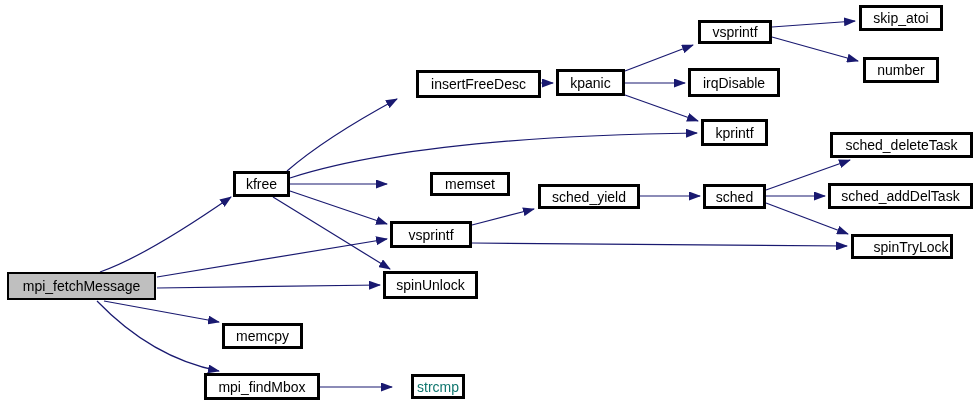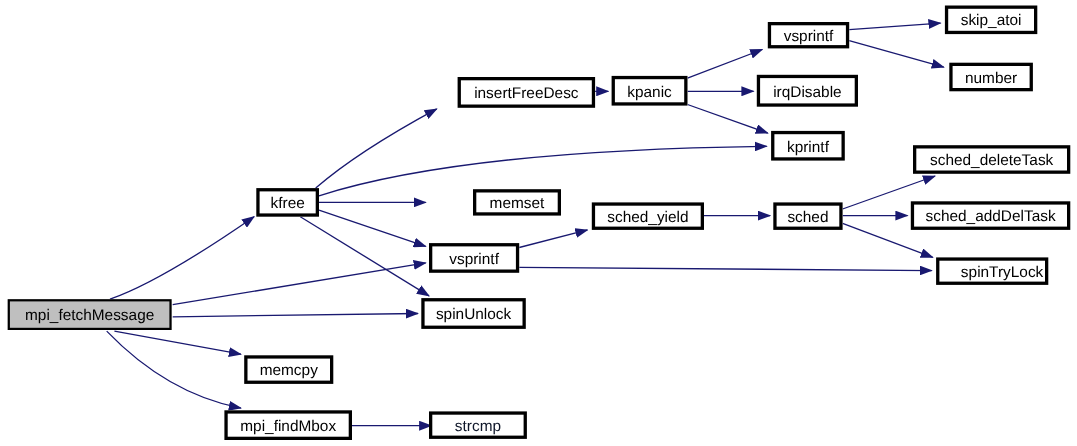--- a/index.html
+++ b/index.html
@@ -69,21 +69,21 @@
   </svg>
   <div id="node-layer">
       <div class="node root" style="left: 7px; top: 272px; width: 149px; height: 28px; background: rgb(191, 191, 191); border-color: rgb(0, 0, 0); color: rgb(0, 0, 0);">mpi_fetchMessage</div>
       <div class="node" style="left: 233px; top: 171px; width: 57px; height: 26px; background: rgb(255, 255, 255); border-color: rgb(0, 0, 0); color: rgb(0, 0, 0);">kfree</div>
       <div class="node" style="left: 368px; top: 70px; width: 125px; height: 28px; background: rgb(255, 255, 255); border-color: rgb(0, 0, 0); color: rgb(0, 0, 0); margin-left: 48px;">insertFreeDesc</div>
       <div class="node" style="left: 390px; top: 172px; width: 80px; height: 24px; background: rgb(255, 255, 255); border-color: rgb(0, 0, 0); color: rgb(0, 0, 0); margin-left: 40px;">memset</div>
       <div class="node" style="left: 390px; top: 221px; width: 82px; height: 27px; background: rgb(255, 255, 255); border-color: rgb(0, 0, 0); color: rgb(0, 0, 0);">vsprintf</div>
       <div class="node" style="left: 383px; top: 271px; width: 95px; height: 28px; background: rgb(255, 255, 255); border-color: rgb(0, 0, 0); color: rgb(0, 0, 0);">spinUnlock</div>
       <div class="node" style="left: 222px; top: 323px; width: 81px; height: 26px; background: rgb(255, 255, 255); border-color: rgb(0, 0, 0); color: rgb(0, 0, 0);">memcpy</div>
       <div class="node" style="left: 204px; top: 373px; width: 116px; height: 27px; background: rgb(255, 255, 255); border-color: rgb(0, 0, 0); color: rgb(0, 0, 0);">mpi_findMbox</div>
-      <div class="node" style="left: 390px; top: 374px; width: 89px; height: 25px; background: rgb(255, 255, 255); border-color: rgb(0, 0, 0); color: #0f172a;">strcmp</div>
+      <div class="node" style="left: 411px; top: 374px; width: 54px; height: 25px; background: rgb(255, 255, 255); border-color: rgb(0, 0, 0); color: #0f766e;">strcmp</div>
       <div class="node" style="left: 556px; top: 69px; width: 69px; height: 27px; background: rgb(255, 255, 255); border-color: rgb(0, 0, 0); color: rgb(0, 0, 0);">kpanic</div>
       <div class="node" style="left: 698px; top: 20px; width: 74px; height: 24px; background: rgb(255, 255, 255); border-color: rgb(0, 0, 0); color: rgb(0, 0, 0);">vsprintf</div>
       <div class="node" style="left: 688px; top: 68px; width: 92px; height: 29px; background: rgb(255, 255, 255); border-color: rgb(0, 0, 0); color: rgb(0, 0, 0);">irqDisable</div>
       <div class="node" style="left: 701px; top: 119px; width: 67px; height: 27px; background: rgb(255, 255, 255); border-color: rgb(0, 0, 0); color: rgb(0, 0, 0);">kprintf</div>
       <div class="node" style="left: 859px; top: 5px; width: 84px; height: 26px; background: rgb(255, 255, 255); border-color: rgb(0, 0, 0); color: rgb(0, 0, 0);">skip_atoi</div>
       <div class="node" style="left: 863px; top: 57px; width: 76px; height: 26px; background: rgb(255, 255, 255); border-color: rgb(0, 0, 0); color: rgb(0, 0, 0);">number</div>
       <div class="node" style="left: 830px; top: 132px; width: 143px; height: 26px; background: rgb(255, 255, 255); border-color: rgb(0, 0, 0); color: rgb(0, 0, 0);">sched_deleteTask</div>
       <div class="node" style="left: 538px; top: 184px; width: 102px; height: 25px; background: rgb(255, 255, 255); border-color: rgb(0, 0, 0); color: rgb(0, 0, 0);">sched_yield</div>
       <div class="node" style="left: 703px; top: 184px; width: 63px; height: 25px; background: rgb(255, 255, 255); border-color: rgb(0, 0, 0); color: rgb(0, 0, 0);">sched</div>
       <div class="node" style="left: 828px; top: 183px; width: 145px; height: 26px; background: rgb(255, 255, 255); border-color: rgb(0, 0, 0); color: rgb(0, 0, 0); text-align: center;">sched_addDelTask</div>

